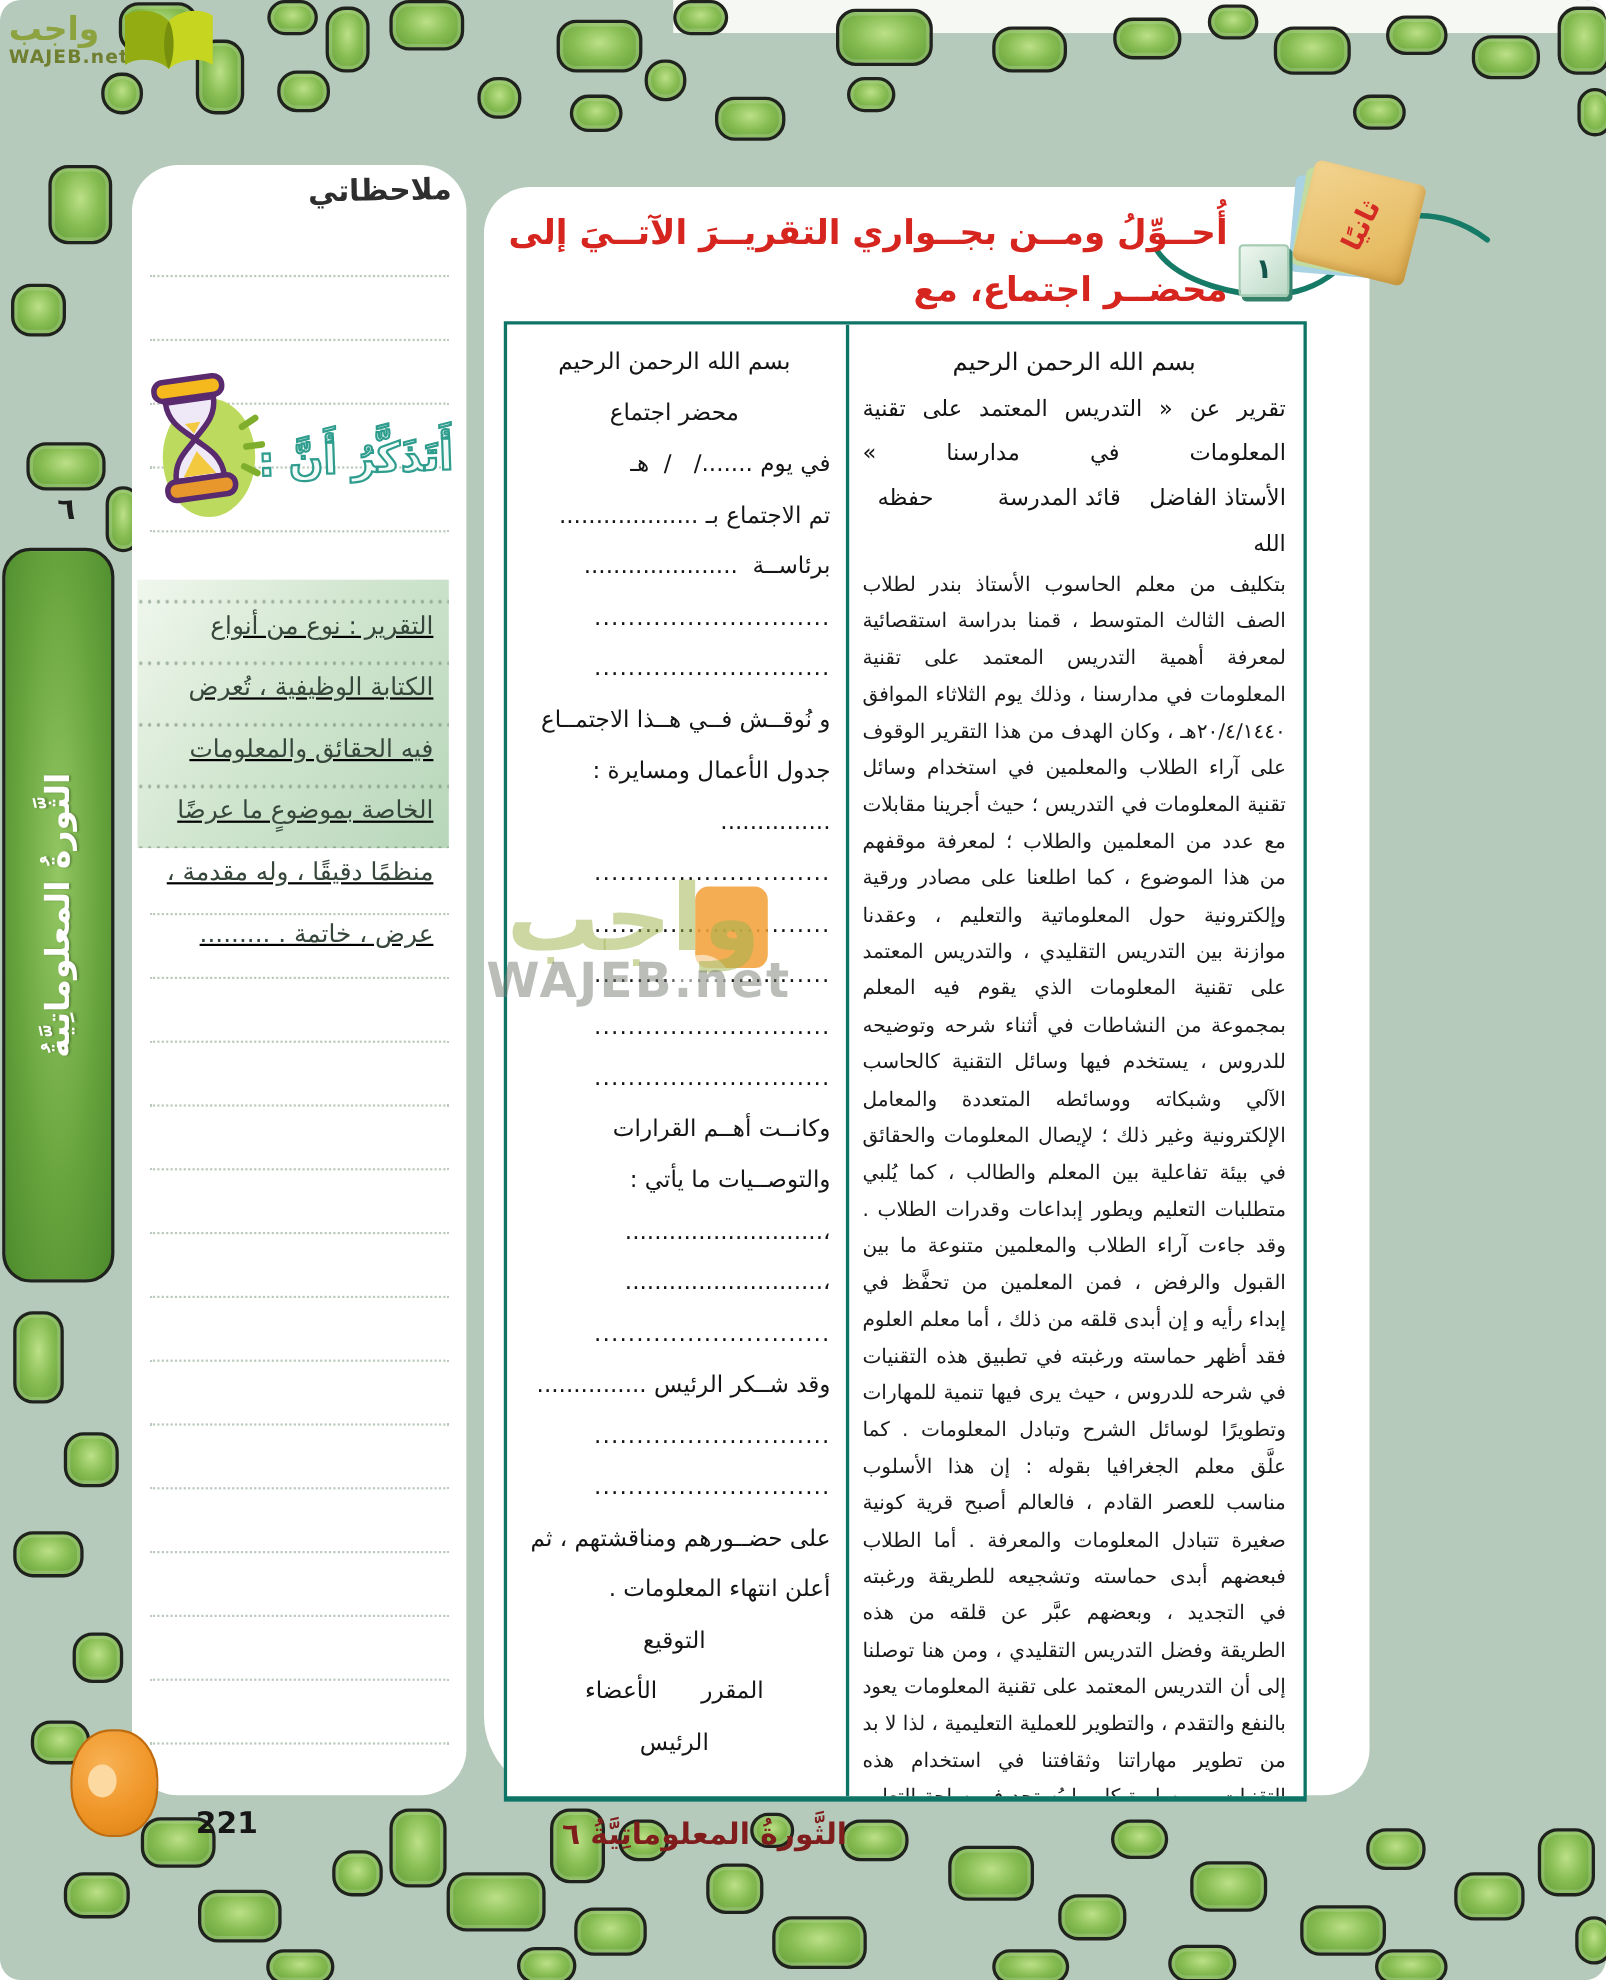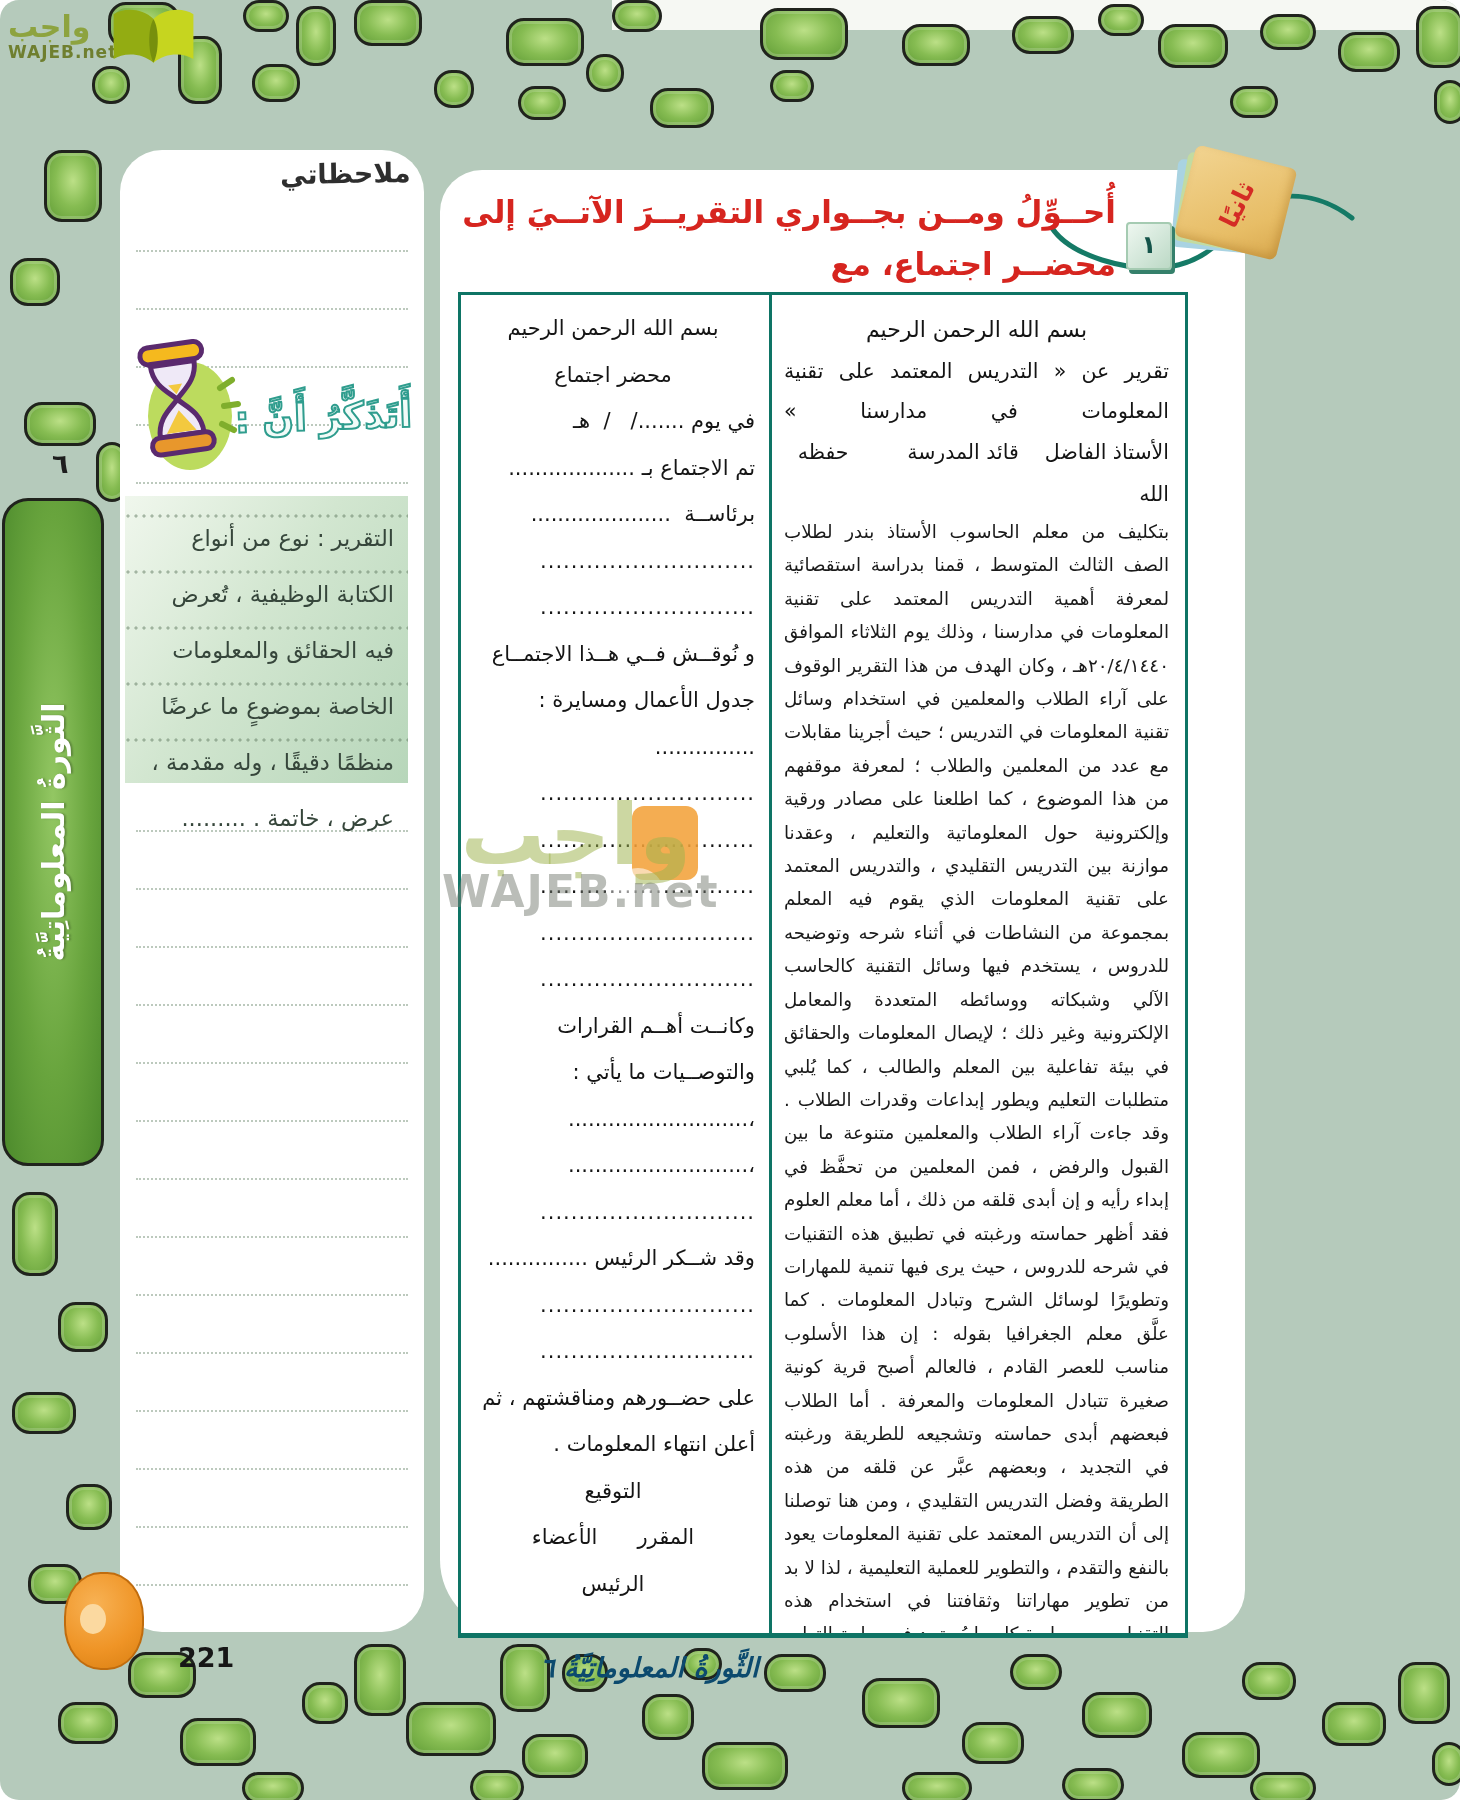--- a/index.html
+++ b/index.html
@@ -28,24 +28,24 @@
 
   
   .notes-title{position:absolute;left:280px;top:158px;width:130px;font-size:27px;font-weight:bold;
                color:#2e2e2e;text-align:right;transform:rotate(-1deg);}
   .note-line{position:absolute;left:136px;width:272px;border-top:2px dotted #bcc9bd;height:0;}
 
   .hourglass{position:absolute;left:124px;top:336px;width:118px;height:152px;}
   .reminder-title{position:absolute;left:220px;top:396px;width:192px;font-size:37px;font-weight:bold;
                   color:#f2fbf8;-webkit-text-stroke:2px #2f9d8e;white-space:nowrap;
                   text-align:right;transform:rotate(-2deg);direction:rtl;}
-  .def-box{position:absolute;left:125px;top:496px;width:283px;height:287px;
+  .def-box{position:absolute;left:125px;top:527px;width:283px;height:244px;
            background:
              radial-gradient(circle, rgba(95,120,95,.5) 1.3px, transparent 1.9px) right 4px top 48px / 8px 56px repeat,
-             linear-gradient(125deg,#f0f7ed 0%,#d2e6d0 45%,#b7d6ba 100%);}
+             linear-gradient(125deg,#f0f7ed 0%,#d2e6d0 45%,#b7d6ba 100%); text-decoration: underline;}
   .def-box .txt{direction:rtl;text-align:right;padding:14px 14px 0 10px;font-size:22.5px;
                 line-height:56px;color:#36463b;}
 
   
   .unit-number{position:absolute;left:52px;top:448px;font-size:27px;font-weight:bold;color:#1d1d1d;}
   .side-tab{position:absolute;left:2px;top:498px;width:96px;height:662px;border:3px solid #20231d;
             border-radius:26px;
             background:radial-gradient(ellipse at 50% 45%, #93c763 0%, #68a43d 55%, #4c8a2c 100%);}
   .side-tab .lbl{position:absolute;left:50%;top:50%;width:620px;transform:translate(-50%,-50%) rotate(-90deg);
                  color:#fff;font-size:30px;font-weight:bold;letter-spacing:7px;text-align:center;
@@ -91,22 +91,22 @@
   .wm-square{position:absolute;left:632px;top:806px;width:66px;height:74px;border-radius:12px;
              background:rgba(242,162,58,.88);}
   .wm-circle{position:absolute;left:612px;top:868px;width:52px;height:52px;border-radius:50%;
              background:rgba(255,255,255,.55);}
   .wm{position:absolute;left:442px;top:792px;width:268px;text-align:center;pointer-events:none;}
   .wm .ar{font-size:84px;font-weight:bold;color:rgba(158,178,76,.52);line-height:86px;}
   .wm .en{font-size:44px;font-weight:bold;color:rgba(118,124,114,.5);letter-spacing:2px;margin-top:-12px;}
 
   
   .page-num{position:absolute;left:178px;top:1642px;font-size:27px;font-weight:bold;color:#161616;}
-  .footer-title{position:absolute;left:540px;top:1652px;width:230px;text-align:left;
-                font-size:27px;font-weight:bold;color:#0c4a6e;direction:rtl;white-space:nowrap;font-style:italic;}
+  .footer-title{position:absolute;left:540px;top:1652px;width:230px;text-align:right;
+                font-size:27px;font-weight:bold;color:#7f1d1d;direction:rtl;white-space:nowrap;}
 
   .mascot{position:absolute;left:64px;top:1572px;width:76px;height:94px;border-radius:46%;
           background:radial-gradient(circle at 38% 32%,#f8b254,#ef9426 58%,#d97f12 100%);
           border:2px solid #c06c0e;}
   .mascot .spot{position:absolute;left:14px;top:30px;width:26px;height:30px;border-radius:50%;
           background:#fbd9a0;}
 </style>
 </head>
 <body>
 

